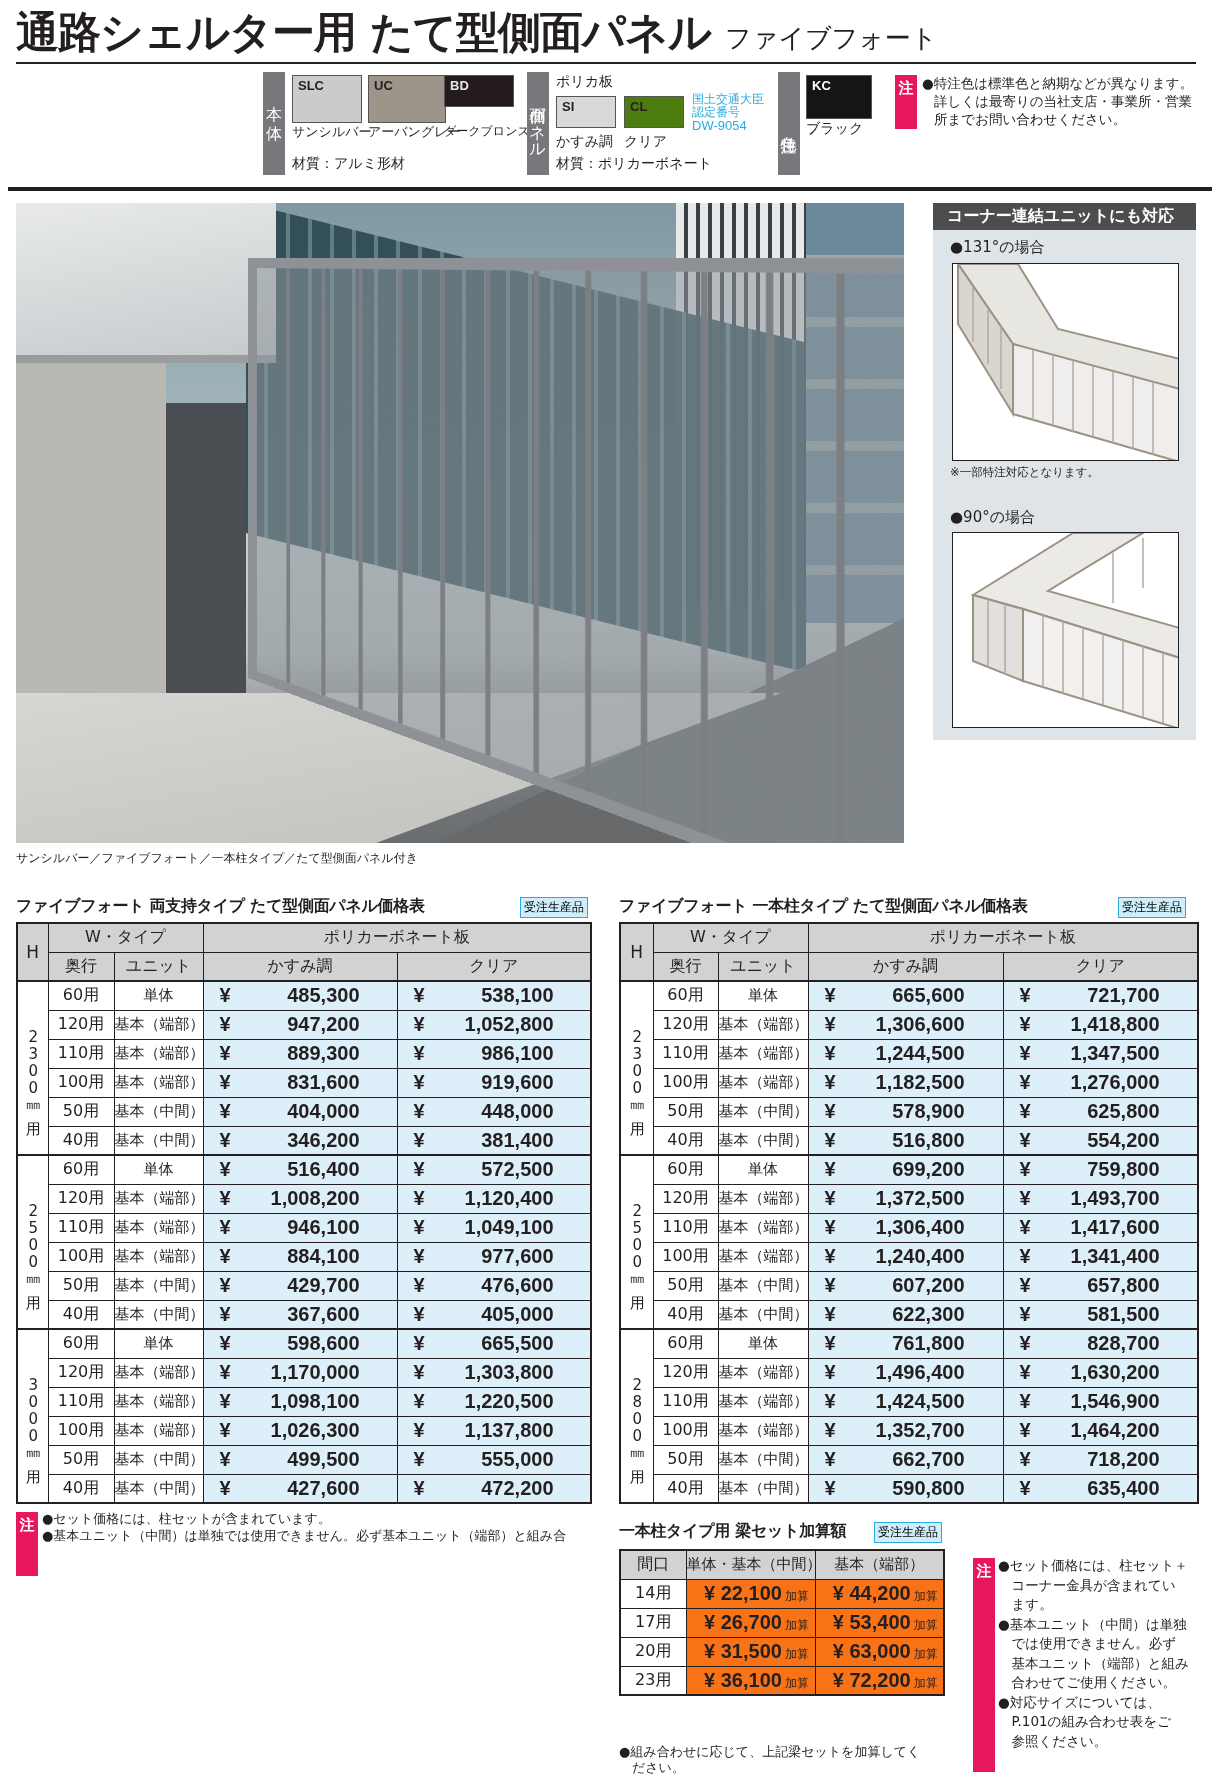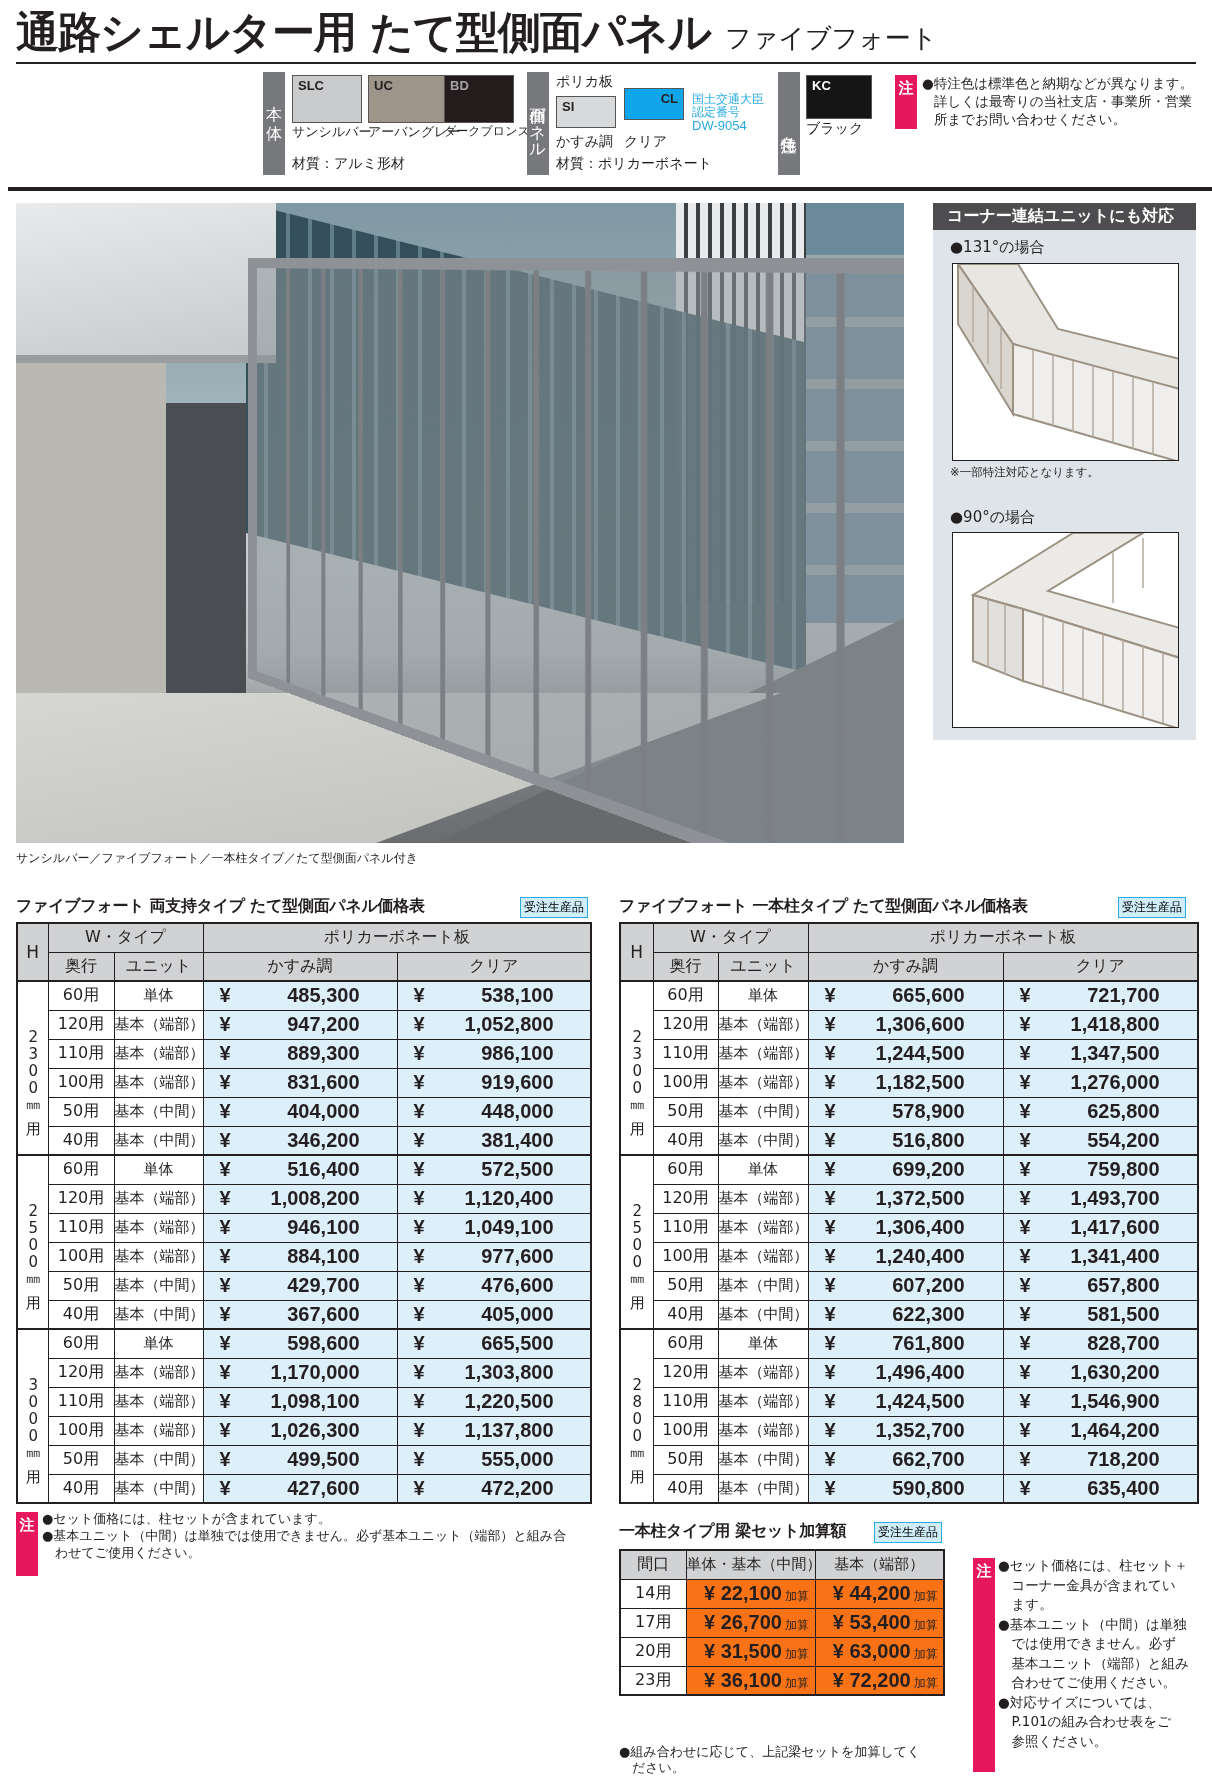--- a/index.html
+++ b/index.html
@@ -67,32 +67,32 @@
 <body>
 
 <div id="title" class="abs"><span>通路シェルター用 たて型側面パネル</span><span class="sub">ファイブフォート</span></div>
 <div id="rule-thin" class="abs"></div>
 
 <div class="abs vlabel" style="left:263px; top:72px; height:103px;">
     <span>本体</span>
   </div>
 <div class="abs swatch" style="left: 292px; top: 75px; width: 70px; height: 48px; background: rgb(201, 203, 204);"><span>SLC</span></div>
 <div class="abs swatch" style="left:368px; top:75px; width:78px; height:48px; background:#9d958a;"><span>UC</span></div>
-<div class="abs swatch" style="left:444px; top:75px; width:70px; height:48px; background:#231b1c; color:#a3a3a3;"><span>BD</span></div>
+<div class="abs swatch" style="left:444px; top:75px; width:70px; height:32px; background:#231b1c; color:#e5e5e5;"><span>BD</span></div>
 <div class="abs swname" style="left:292px; top:123px;">サンシルバー</div>
 <div class="abs swname" style="left:368px; top:123px;">アーバングレー</div>
 <div class="abs swname" style="left:444px; top:123px; font-size:12px;">ダークブロンズ</div>
 <div class="abs material" style="left:292px; top:155px;">材質：アルミ形材</div>
 
 <div class="abs vlabel" style="left:527px; top:72px; height:103px; line-height:17px;">
     <span style="writing-mode:vertical-rl; text-orientation:upright;">側面パネル</span>
   </div>
 <div class="abs material" style="left:556px; top:73px;">ポリカ板</div>
 <div class="abs swatch" style="left:556px; top:96px; width:60px; height:32px; background:#d8d9da;"><span>SI</span></div>
-<div class="abs swatch" style="left:624px; top:88px; width:60px; height:32px; background:#0ea5e9;text-align:right;"><span>CL</span></div>
+<div class="abs swatch" style="left:624px; top:96px; width:60px; height:32px; background:#4d7c0f;"><span>CL</span></div>
 <div class="abs cert" style="left:692px; top:93px;">
   <div>国土交通大臣</div>
   <div>認定番号</div>
   <div style="font-size:13px;">DW-9054</div>
 </div>
 <div class="abs swname" style="left:556px; top:133px; font-size:14px;">かすみ調</div>
 <div class="abs swname" style="left:624px; top:133px; font-size:14px;">クリア</div>
 <div class="abs material" style="left:556px; top:155px;">材質：ポリカーボネート</div>
 
 <div class="abs vlabel" style="left:778px; top:72px; height:103px;">
@@ -308,21 +308,20 @@
       </tr>
     </tbody>
 </table>
 
 <div class="abs note-mark" style="left:16px; top:1512px; height:64px;">
     <span>注</span>
   </div>
 <div class="abs note-text" style="left:42px; top:1510px; font-size:13px; line-height:17px;">
   <div>●セット価格には、柱セットが含まれています。</div>
   <div>●基本ユニット（中間）は単独では使用できません。必ず基本ユニット（端部）と組み合</div>
-  <div>　わせてご使用ください。</div>
 </div>
 
 <div class="abs sec-title" style="left:619px; top:896px;">ファイブフォート 一本柱タイプ たて型側面パネル価格表</div>
 <div class="abs badge" style="left:1118px; top:897px;">受注生産品</div>
 
 <table class="price" id="tbl-right" style="left:619px; top:922px; width:578px;">
   <colgroup>
       <col style="width:33px">
       <col style="width:65px">
       <col style="width:90px">

